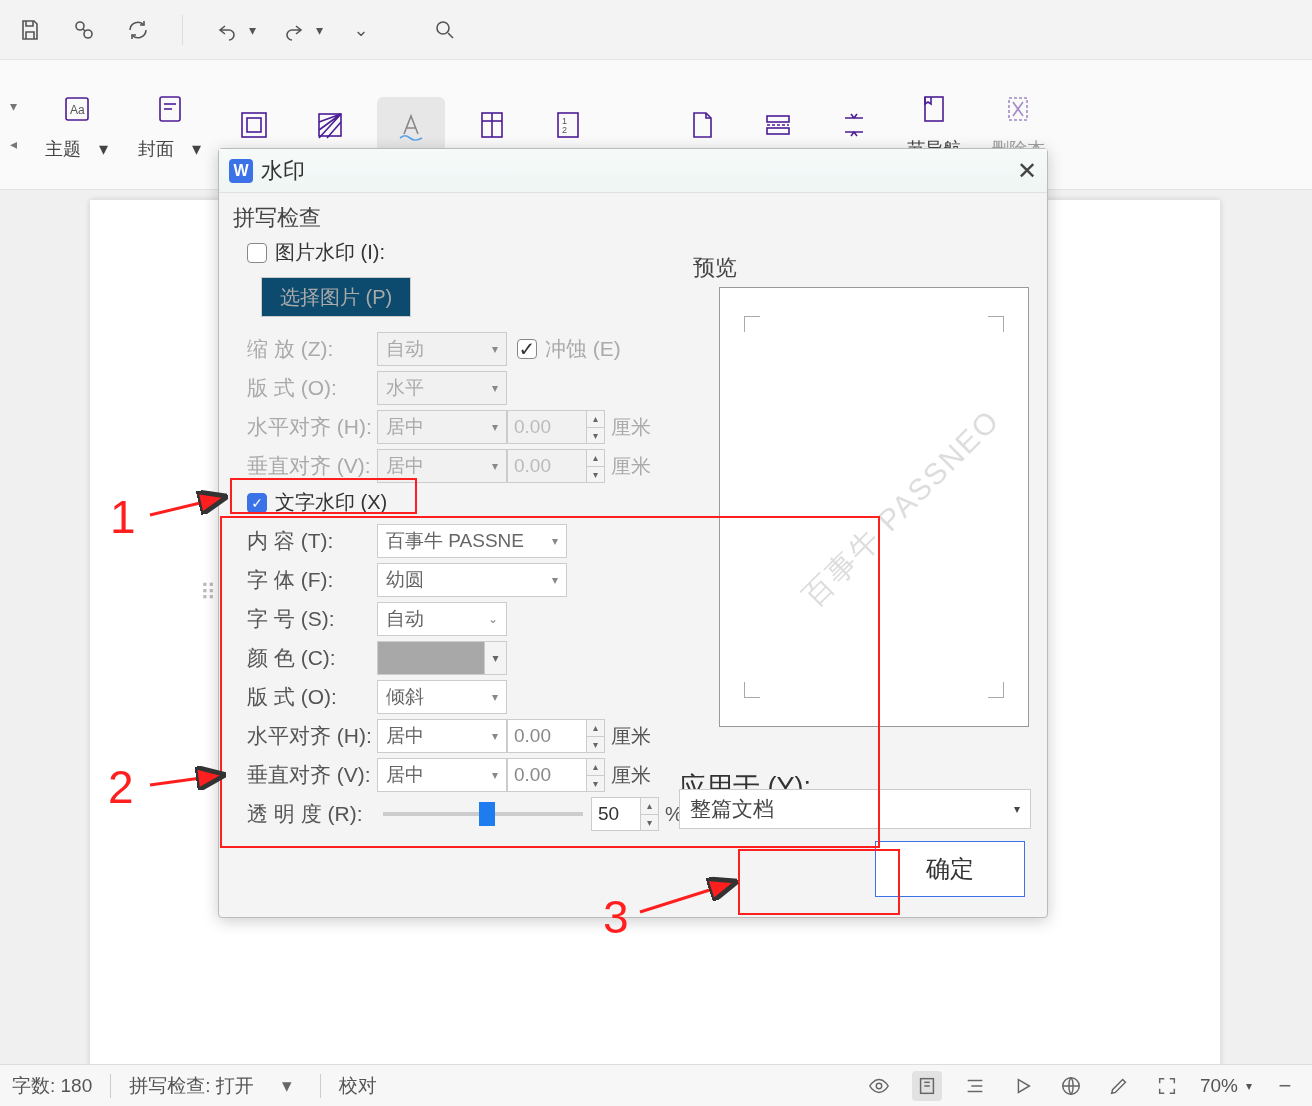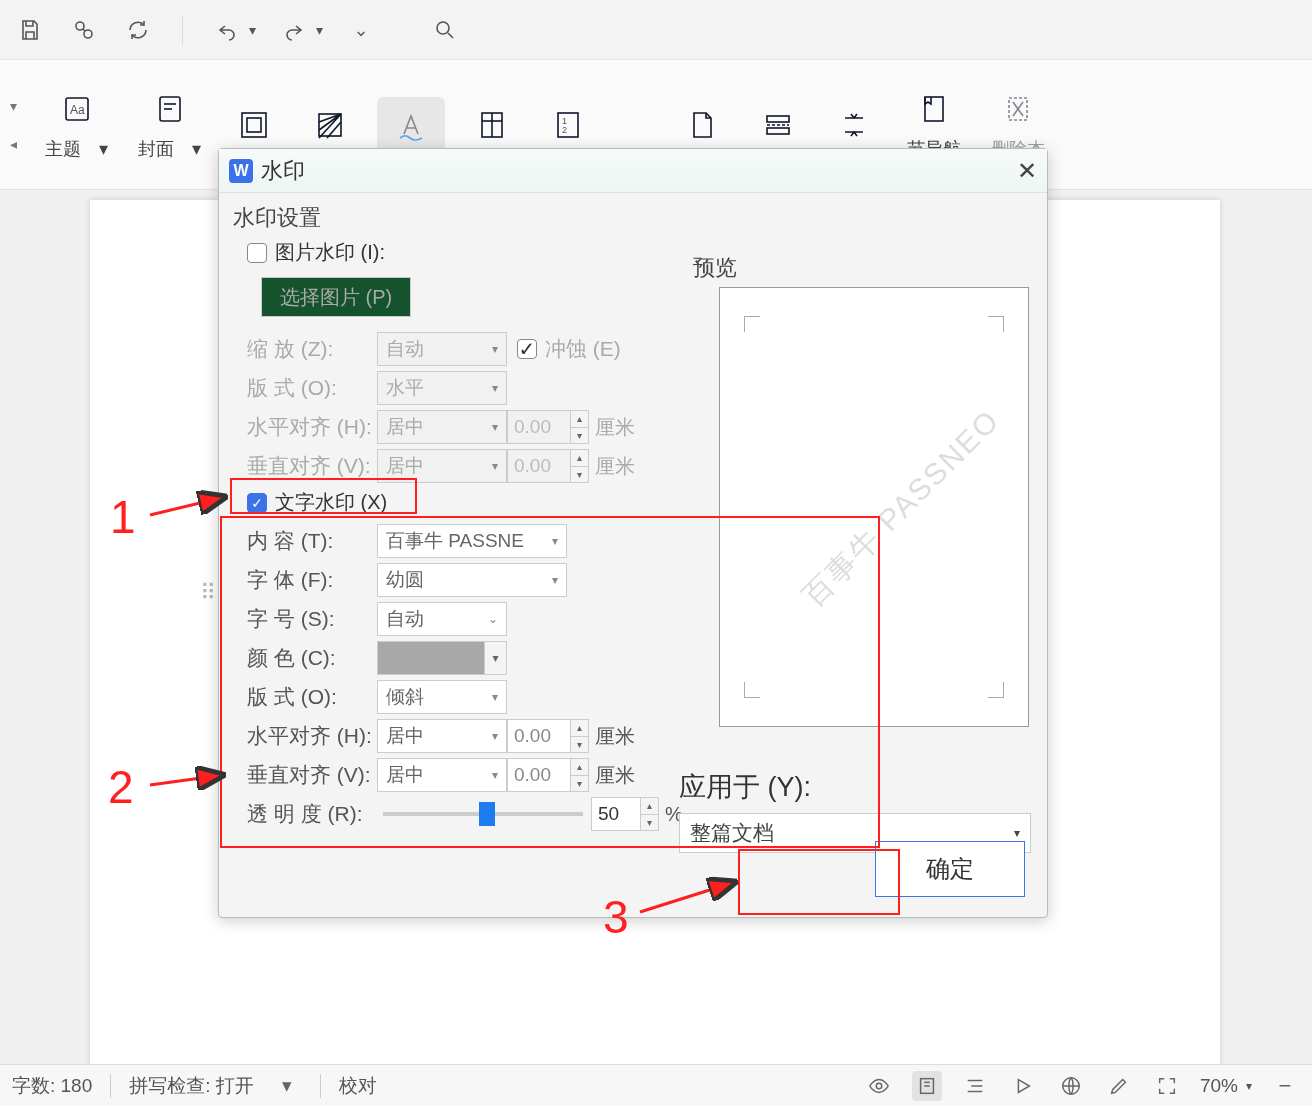--- a/index.html
+++ b/index.html
@@ -13,21 +13,21 @@
 .qb-sep { width:1px; height:30px; background:#ddd; margin:0 6px;}
 
 .tabs { display:flex; gap:30px; margin-left:30px; font-size:22px; color:#333; }
 .tab { cursor:pointer; padding-bottom:4px; }
 .tab.active { color:#3b72e8; border-bottom:3px solid #3b72e8; }
 
 
 .ribbon { height: 130px; background:#fafafa; border-bottom:1px solid #e3e3e3; display:flex; align-items:center; padding:0 10px; gap:18px; position:relative;}
 .ribbon-item { display:flex; flex-direction:column; align-items:center; gap:8px; cursor:pointer; padding:4px 6px; min-width:58px;}
 .ribbon-item span { font-size:18px; color:#444; display:flex; align-items:center; gap:18px;}
-.ribbon-icon { width:40px; height:40px; display:flex; align-items:center; justify-content:center; color:#0f172a; }
+.ribbon-icon { width:40px; height:40px; display:flex; align-items:center; justify-content:center; color:#4c1d95; }
 .ribbon-item.active { background:#e7e7e7; border-radius:6px; padding:8px 14px;}
 .ribbon-arrow { font-size:12px; color:#555;}
 .ribbon-left { display:flex; flex-direction:column; gap:2px; align-items:flex-end; margin-right:4px;}
 .ribbon-left .arr{font-size:14px;color:#777;}
 
 
 .docarea { position:absolute; top:190px; left:0; right:0; bottom:42px; background:#f0f0f0; }
 .page { position:absolute; top:10px; left:90px; width:1130px; height:870px; background:#fff; box-shadow:0 0 6px rgba(0,0,0,.15); }
 .drag-handle { position:absolute; top:390px; left:200px; font-size:22px; color:#bbb; letter-spacing:2px;}
 
@@ -40,29 +40,29 @@
 
 .group-title { font-size:22px; color:#444; margin-bottom:6px; }
 .checkbox { width:20px; height:20px; border:1px solid #888; border-radius:4px; display:inline-flex; align-items:center; justify-content:center; vertical-align:middle; margin-right:8px; background:#fff;}
 .checkbox.checked { background:#3b72e8; border-color:#3b72e8; color:#fff; font-size:14px;}
 .row { display:flex; align-items:center; margin:5px 0; }
 .label { width:130px; font-size:21px; color:#555;}
 .label.disabled { color:#aaa; }
 .select { width:130px; height:34px; border:1px solid #ccc; background:#fff; display:flex; align-items:center; padding:0 8px; font-size:19px; color:#666; position:relative;}
 .select.disabled { background:#f1f1f1; color:#aaa; }
 .select .sarr { margin-left:auto; font-size:12px; color:#888; }
-.numbox { width:64px; height:34px; border:1px solid #ccc; background:#fff; display:flex; align-items:center; padding:0 6px; font-size:19px; color:#888;}
+.numbox { width:80px; height:34px; border:1px solid #ccc; background:#fff; display:flex; align-items:center; padding:0 6px; font-size:19px; color:#888;}
 .numbox.disabled { background:#f1f1f1; color:#bbb;}
 .spinner { width:18px; display:flex; flex-direction:column; border:1px solid #ccc; border-left:none; height:34px;}
 .spinner div { flex:1; display:flex; align-items:center; justify-content:center; font-size:10px; color:#666; cursor:pointer;}
 .spinner div:first-child{border-bottom:1px solid #ccc;}
 .unit { font-size:20px; color:#555; margin-left:6px;}
 .unit.disabled { color:#aaa;}
 
-.btn-small { height:40px; padding:0 18px; border:1px solid #ccc; background:#14532d; font-size:20px; color:#aaa; display:inline-flex; align-items:center; margin:6px 0 10px 14px; cursor:not-allowed;}
+.btn-small { height:40px; padding:0 18px; border:1px solid #ccc; background:#0c4a6e; font-size:20px; color:#aaa; display:inline-flex; align-items:center; margin:6px 0 10px 14px; cursor:not-allowed;}
 
 .preview-label { position:absolute; top:60px; left:474px; font-size:22px; color:#444;}
 .preview-box { position:absolute; top:94px; left:500px; width:310px; height:440px; background:#fff; border:1px solid #999;}
 .preview-corner { position:absolute; width:16px; height:16px; border:1px solid #aaa;}
 .pc-tl{top:28px;left:24px;border-right:none;border-bottom:none;}
 .pc-tr{top:28px;right:24px;border-left:none;border-bottom:none;}
 .pc-bl{bottom:28px;left:24px;border-right:none;border-top:none;}
 .pc-br{bottom:28px;right:24px;border-left:none;border-top:none;}
 .wm-text { position:absolute; top:200px; left:50px; transform:rotate(-45deg); font-size:30px; color:#ddd; letter-spacing:2px; white-space:nowrap;}
 
@@ -272,21 +272,21 @@
   <div class="drag-handle">⠿</div>
 </div>
 
 <div class="dialog">
   <div class="dialog-title">
     <div class="logo">W</div>
     <span>水印</span>
     <span class="close">✕</span>
   </div>
   <div class="dialog-body">
-    <div class="group-title">水印设置</div>
+    <div class="group-title">拼写检查</div>
 
     <div style="margin-left:14px;">
       <div class="row">
         <span class="checkbox"></span>
         <span>图片水印 (I):</span>
       </div>
       <div class="btn-small">选择图片 (P)</div>
       <div class="row">
         <span class="label disabled">缩    放 (Z):</span>
         <div class="select disabled">
@@ -416,21 +416,21 @@
       <div class="preview-corner pc-tl"></div>
         <div class="preview-corner pc-tr"></div>
       <div class="preview-corner pc-bl"></div>
         <div class="preview-corner pc-br"></div>
       <div class="wm-text">百事牛 PASSNEO</div>
     </div>
 
     <div class="apply-row">
       <span style="font-size:27px;">应用于 (Y):</span>
     </div>
-    <div style="position:absolute;bottom:64px;left:460px;right:16px;">
+    <div style="position:absolute;bottom:88px;left:460px;right:16px;">
       <div class="apply-select">
           <span>整篇文档</span>
           <span class="sarr">▾</span>
         </div>
     </div>
 
     <div class="dlg-buttons">
       <div class="dlg-btn" style="border-color:#3b72e8;">确定</div>
     </div>
   </div>

